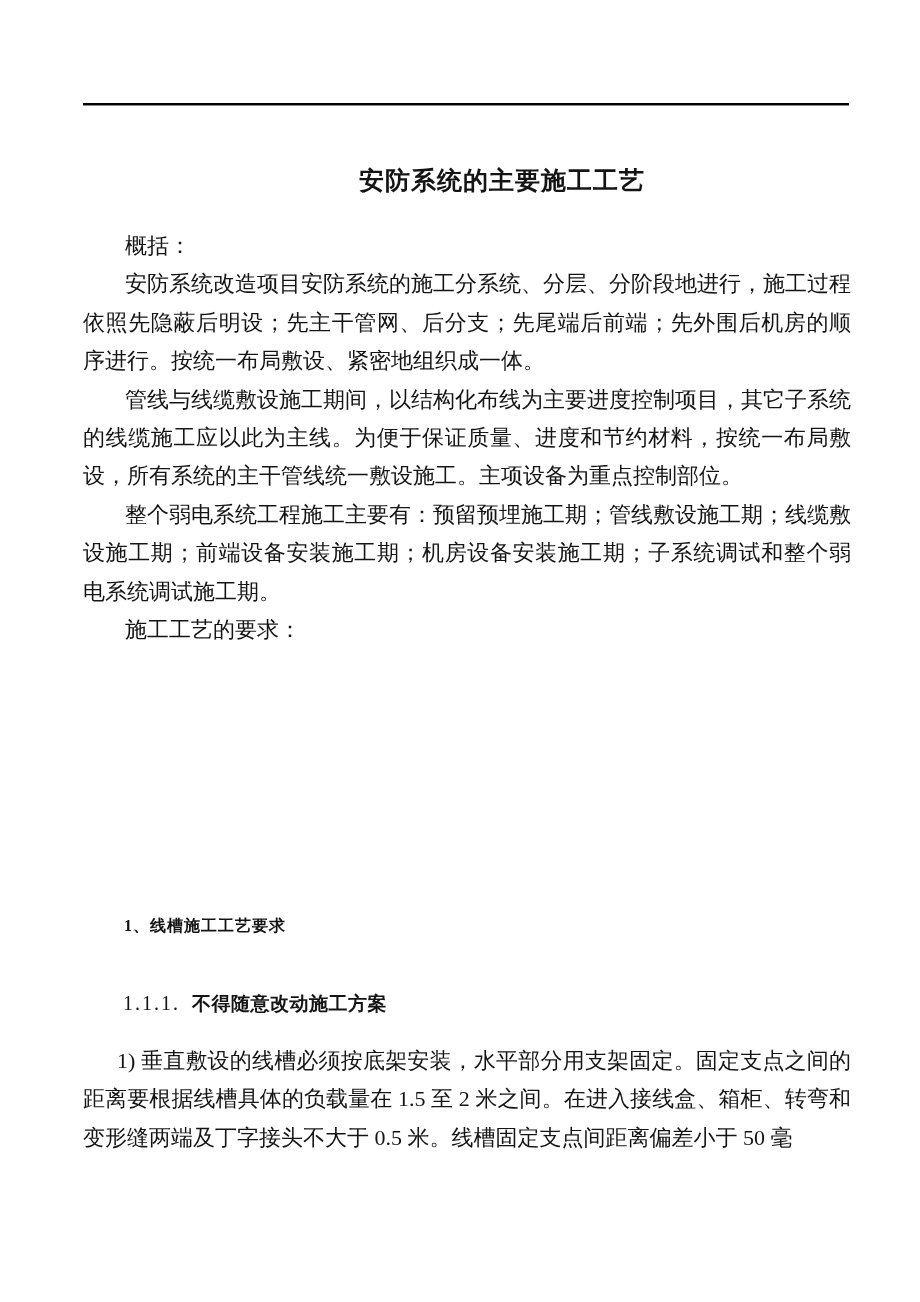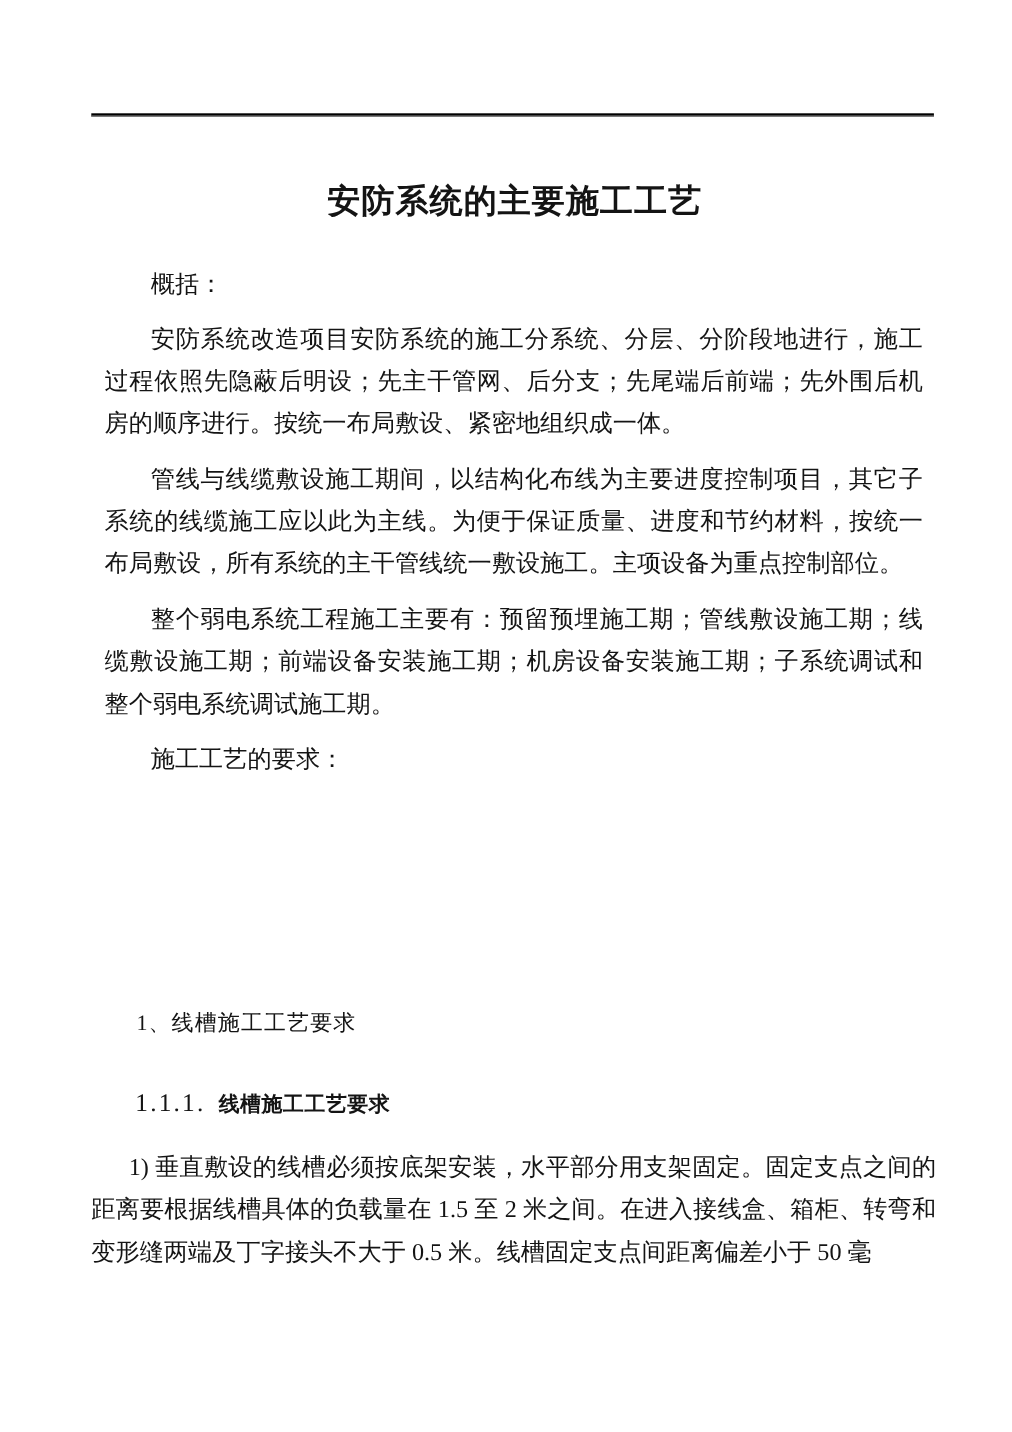--- a/index.html
+++ b/index.html
@@ -20,63 +20,63 @@
     position: absolute;
     left: 83px;
     top: 103px;
     width: 766px;
     height: 2px;
     background: #000000;
     border-bottom: 1px solid #8a8a8a;
   }
   .doc-title {
     position: absolute;
-    left: 65px;
+    left: 99px;
     top: 144px;
     width: 766px;
     text-align: center;
     text-indent: 40px;
-    font-size: 30px;
+    font-size: 25px;
     font-weight: 700;
     letter-spacing: 1px;
     line-height: 40px;
   }
   .body-block {
     position: absolute;
     left: 83px;
     top: 227px;
     width: 768px;
     font-size: 22px;
     line-height: 38.4px;
     text-align: justify;
     text-justify: inter-ideograph;
   }
   .body-block p {
-    margin: 12px;
+    margin: 0;
     padding: 0;
     text-indent: 42px;
   }
   .section-heading {
     position: absolute;
     left: 124px;
     top: 898px;
-    font-size: 20px;
-    font-weight: 400;
+    font-size: 16px;
+    font-weight: 700;
     letter-spacing: 1px;
     line-height: 30px;
   }
   .subsection-heading {
     position: absolute;
     left: 123px;
     top: 968px;
     line-height: 32px;
     white-space: nowrap;
   }
   .subsection-number {
-    font-size: 23px;
+    font-size: 20px;
     font-weight: 400;
     letter-spacing: 2px;
     margin-right: 12px;
   }
   .subsection-title {
     font-size: 19px;
     font-weight: 700;
     letter-spacing: 0.5px;
   }
   .numbered-block {
@@ -108,20 +108,20 @@
     <p>概括：</p>
     <p>安防系统改造项目安防系统的施工分系统、分层、分阶段地进行，施工过程依照先隐蔽后明设；先主干管网、后分支；先尾端后前端；先外围后机房的顺序进行。按统一布局敷设、紧密地组织成一体。</p>
     <p>管线与线缆敷设施工期间，以结构化布线为主要进度控制项目，其它子系统的线缆施工应以此为主线。为便于保证质量、进度和节约材料，按统一布局敷设，所有系统的主干管线统一敷设施工。主项设备为重点控制部位。</p>
     <p>整个弱电系统工程施工主要有：预留预埋施工期；管线敷设施工期；线缆敷设施工期；前端设备安装施工期；机房设备安装施工期；子系统调试和整个弱电系统调试施工期。</p>
     <p>施工工艺的要求：</p>
   </div>
 
   <h2 class="section-heading">1、线槽施工工艺要求</h2>
 
   <h3 class="subsection-heading">
-    <span class="subsection-number">1.1.1.</span><span class="subsection-title">线槽施工工艺要求</span>
+    <span class="subsection-number">1.1.1.</span><span class="subsection-title">不得随意改动施工方案</span>
   </h3>
 
   <div class="numbered-block">
     <p>1) 垂直敷设的线槽必须按底架安装，水平部分用支架固定。固定支点之间的距离要根据线槽具体的负载量在 1.5 至 2 米之间。在进入接线盒、箱柜、转弯和变形缝两端及丁字接头不大于 0.5 米。线槽固定支点间距离偏差小于 50 毫</p>
   </div>
 
 </div>
 
 </body></html>

